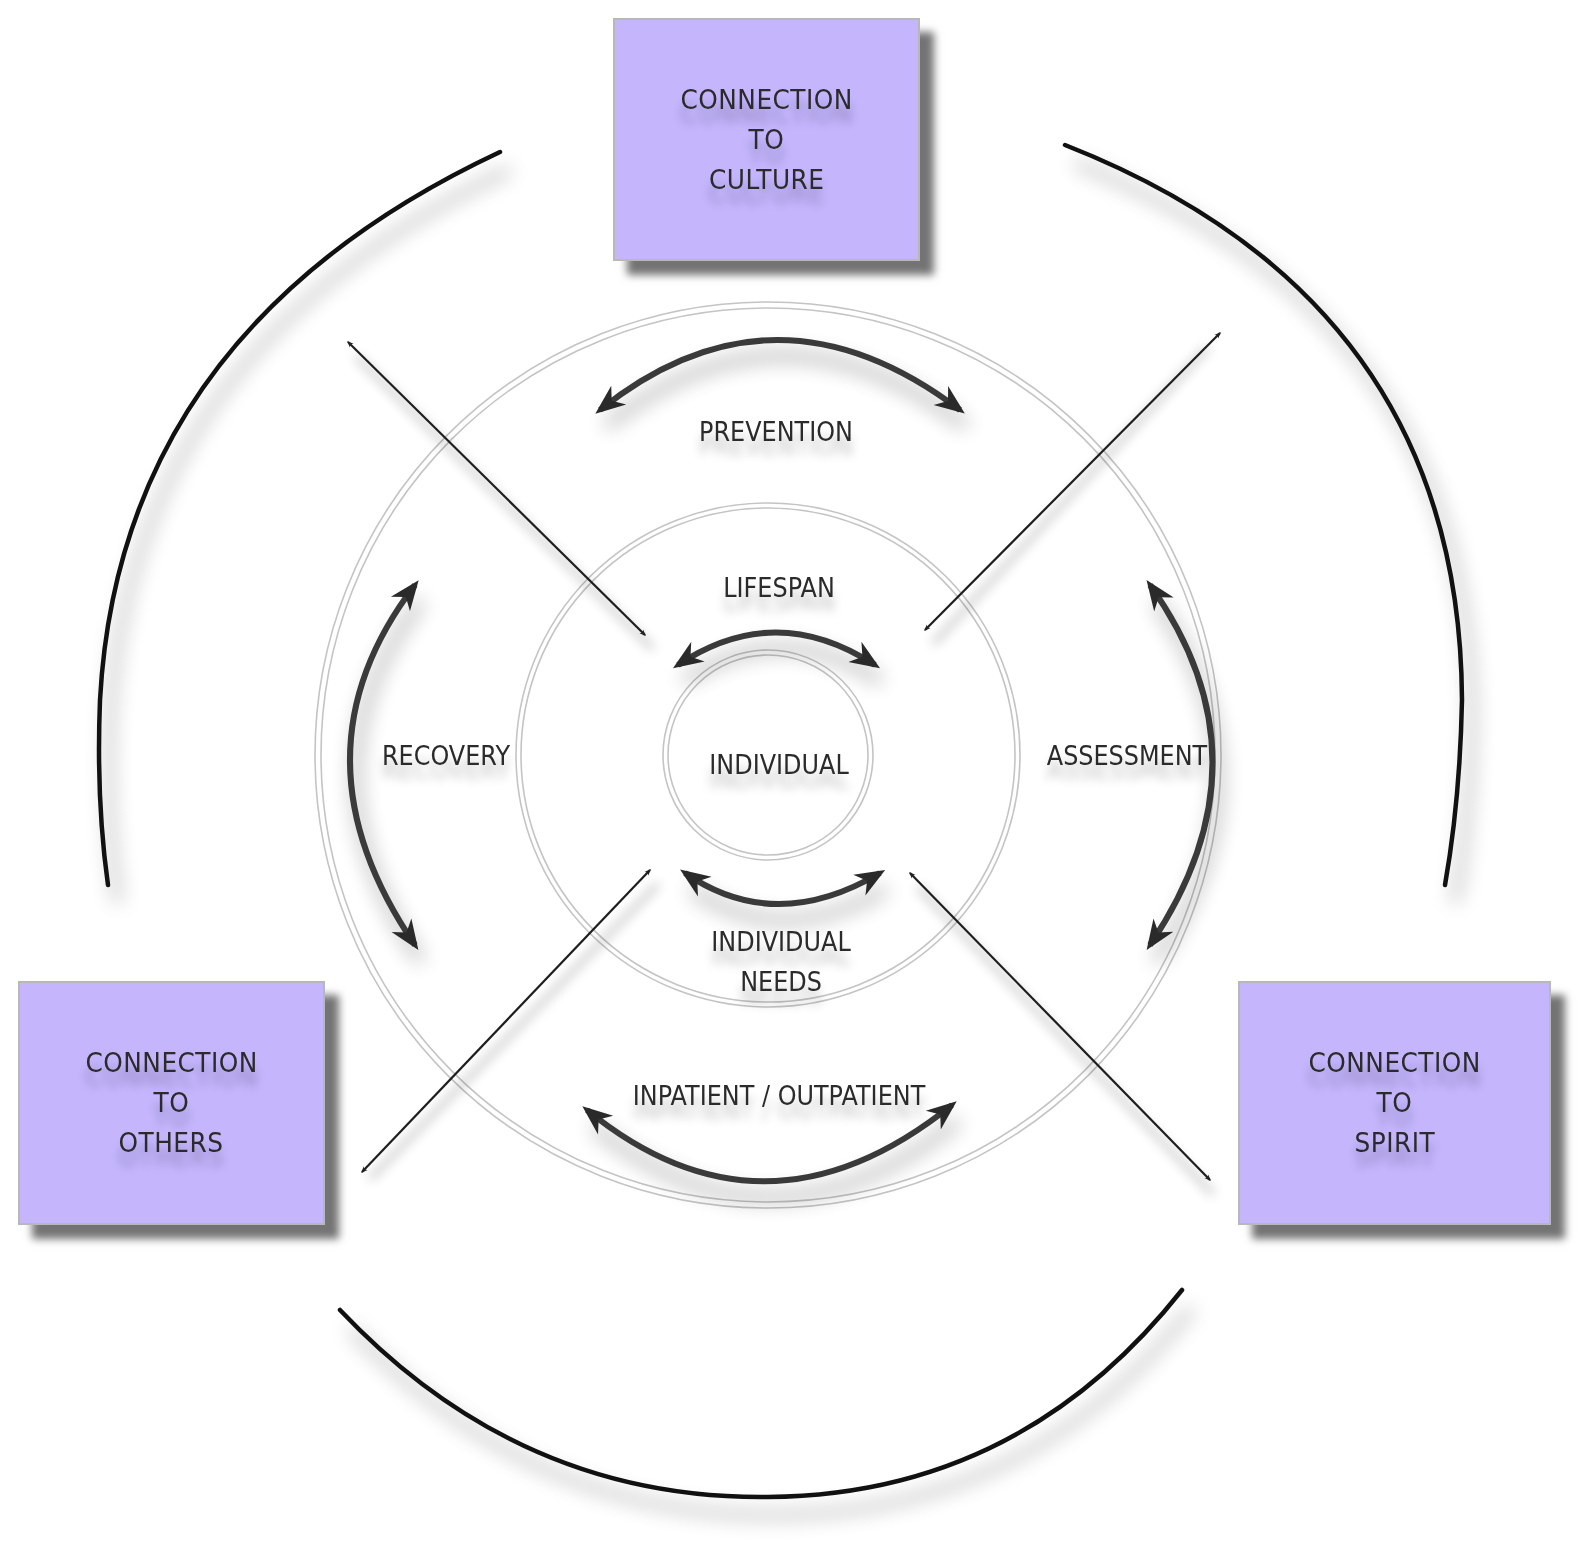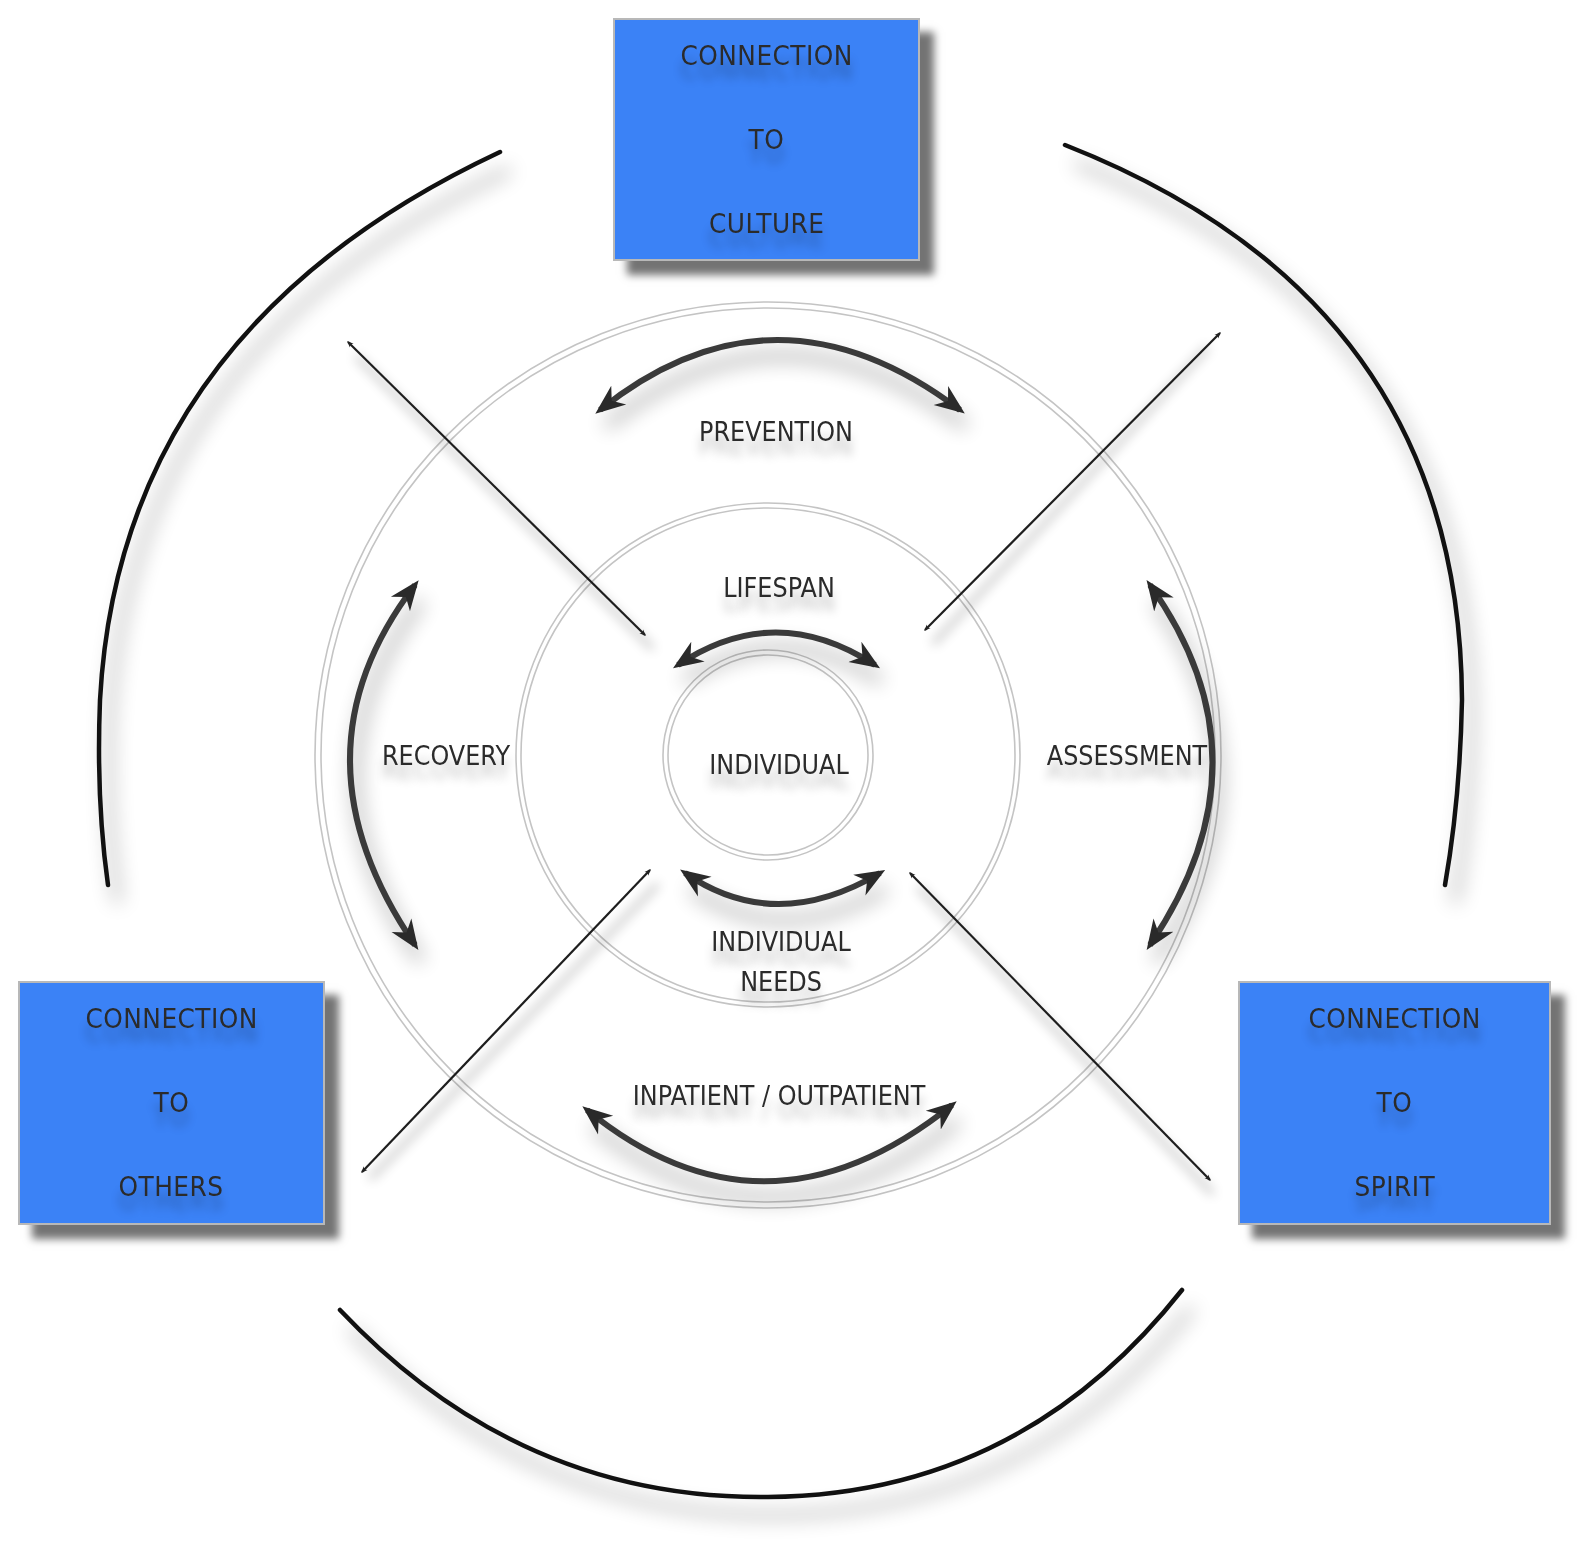--- a/index.html
+++ b/index.html
@@ -1,24 +1,23 @@
 <!DOCTYPE html>
 <html><head>
 <meta charset="utf-8">
 <style>
   html, body { margin: 0; padding: 0; background: #ffffff; }
   body { width: 1593px; height: 1554px; position: relative; overflow: hidden;
          font-family: "DejaVu Sans", "Liberation Sans", sans-serif; }
   #diagram { position: absolute; left: 0; top: 0; width: 1593px; height: 1554px; }
   .box {
-    position: absolute; background: #3b82f6; border: 2px solid #b8b8b8;
+    position: absolute; background: #c4b5fd; border: 2px solid #b8b8b8;
     box-shadow: 14px 14px 8px rgba(0,0,0,0.55);
     display: flex; flex-direction: column; align-items: center; justify-content: center;
     box-sizing: border-box;
-    gap: 44px;
   }
   .box .line {
     font-size: 27px; color: #2b2b2b; line-height: 40px; letter-spacing: 0.5px;
     text-shadow: 0 14px 10px rgba(0,0,0,0.28);
     font-family: "DejaVu Sans", sans-serif; font-weight: normal;
     transform: scaleX(0.92);
   }
   .label {
     position: absolute; font-size: 26px; color: #2b2b2b; text-align: center;
     line-height: 40px; white-space: nowrap;

